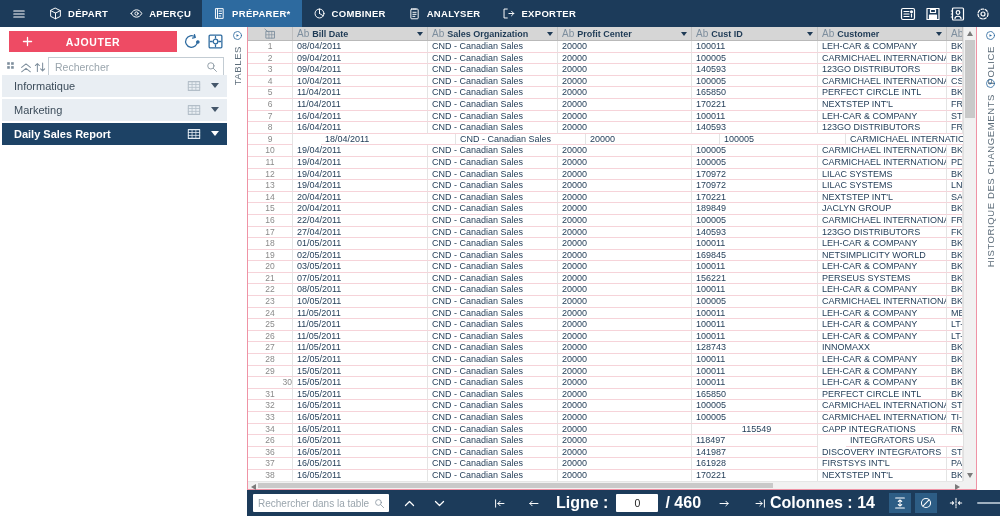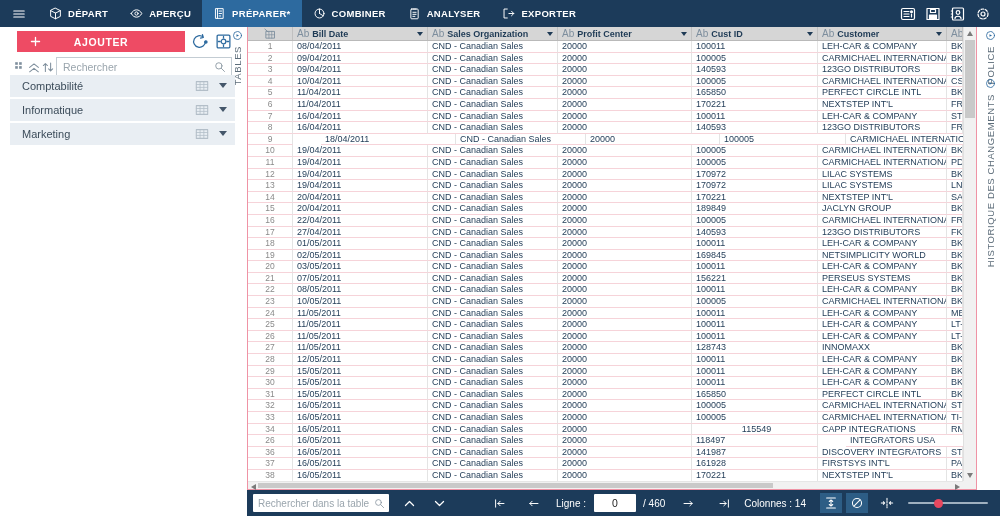--- a/index.html
+++ b/index.html
@@ -12,21 +12,21 @@
   .hamburger svg{width:14px;height:14px;}
   .nav-tabs{display:flex;height:27px;}
   .nav-tab{display:flex;align-items:center;gap:6px;height:27px;padding:0 11px;font-size:9.5px;font-weight:bold;letter-spacing:.3px;white-space:nowrap;cursor:pointer;}
   .nav-tab.active{background:#2d6a9f;}
   .nav-tab svg{width:13px;height:13px;flex:none;}
   .nav-right{margin-left:auto;display:flex;align-items:center;gap:9px;padding-right:9px;}
   .nav-right .nicon{display:flex;cursor:pointer;}
   .nav-right svg{width:16px;height:16px;}
 
   
-  .sidebar{position:absolute;top:27px;left:10px;width:225px;height:489px;background:#fff;}
+  .sidebar{position:absolute;top:27px;left:2px;width:225px;height:489px;background:#fff;}
   .add-btn{position:absolute;top:4px;left:7px;width:168px;height:21px;background:#ee4b64;color:#fff;border:none;font-size:10.5px;font-weight:bold;letter-spacing:.6px;cursor:pointer;}
   .add-plus{position:absolute;left:12px;top:4px;width:13px;height:13px;}
   .sb-tool{position:absolute;color:#2d6a9f;cursor:pointer;display:flex;}
   .sb-tool svg{width:17px;height:17px;}
   .tiny-tool{position:absolute;color:#7f8f9d;cursor:pointer;display:flex;}
   .tiny-tool svg{width:14px;height:14px;}
   .search-box{position:absolute;left:46px;top:30px;width:176px;height:20px;border:1px solid #c3ccd3;display:flex;align-items:center;background:#fff;}
   .search-box input{flex:1;min-width:0;border:none;outline:none;font-size:10.5px;padding:0 6px;color:#333;background:transparent;}
   .search-box input::placeholder{color:#9aa5ad;}
   .search-box .mag{color:#8a97a1;display:flex;padding-right:5px;}
@@ -76,21 +76,21 @@
 
   
   .statusbar{position:absolute;left:247px;top:490px;width:753px;height:26px;background:#1c3b5a;display:flex;align-items:center;color:#fff;}
   .sb-search{margin-left:6px;width:136px;height:18px;background:#fff;display:flex;align-items:center;border-radius:1px;flex:none;}
   .sb-search input{flex:1;min-width:0;border:none;outline:none;font-size:10px;padding:0 5px;color:#333;background:transparent;}
   .sb-search input::placeholder{color:#9aa5ad;}
   .sb-search .mag{color:#8a97a1;display:flex;padding-right:4px;}
   .sb-search .mag svg{width:11px;height:11px;}
   .sb-btn{display:flex;align-items:center;justify-content:center;width:20px;height:20px;cursor:pointer;flex:none;}
   .sb-btn svg{width:13px;height:13px;}
-  .sb-label{font-size:10px;white-space:nowrap;flex:none;}
+  .sb-label{font-size:16px;white-space:nowrap;flex:none;font-weight:bold;}
   .row-input{width:42px;height:18px;background:#fff;border:none;outline:none;text-align:center;font-size:10.5px;color:#222;border-radius:1px;flex:none;}
   .icon-sq{width:22px;height:20px;display:flex;align-items:center;justify-content:center;cursor:pointer;flex:none;}
   .icon-sq.hl{background:#2d5d85;}
   .icon-sq svg{width:14px;height:14px;}
   .slider{position:relative;width:80px;height:2px;background:#9fb0bf;border-radius:1px;flex:none;cursor:pointer;}
   .slider .dot{position:absolute;left:26px;top:-3.5px;width:9px;height:9px;border-radius:50%;background:#e8485f;}
 </style>
 </head>
 <body>
 
@@ -232,41 +232,41 @@
       <span class="mag">
           <svg viewBox="0 0 16 16" fill="none" stroke="currentColor" stroke-width="1.2" stroke-linecap="round" stroke-linejoin="round">
             <circle cx="6.5" cy="6.5" r="4.2"></circle>
             <path d="M9.8 9.8 14 14"></path>
           </svg>
         </span>
     </div>
 
     <div class="sidebar-list">
         <div class="list-item">
-          <span>Comptabilité</span>
+          <span>Informatique</span>
           <span class="li-grid">
             <svg viewBox="0 0 16 16" fill="none" stroke="currentColor" stroke-width="1.2" stroke-linecap="round" stroke-linejoin="round">
               <rect x="1.5" y="3" width="13" height="10"></rect>
               <path d="M5.8 3v10 M10.1 3v10 M1.5 6.3h13 M1.5 9.6h13" stroke-width=".9"></path>
             </svg>
           </span>
           <span class="li-chev"></span>
         </div>
         <div class="list-item">
-          <span>Informatique</span>
+          <span>Marketing</span>
           <span class="li-grid">
             <svg viewBox="0 0 16 16" fill="none" stroke="currentColor" stroke-width="1.2" stroke-linecap="round" stroke-linejoin="round">
               <rect x="1.5" y="3" width="13" height="10"></rect>
               <path d="M5.8 3v10 M10.1 3v10 M1.5 6.3h13 M1.5 9.6h13" stroke-width=".9"></path>
             </svg>
           </span>
           <span class="li-chev"></span>
         </div>
-        <div class="list-item">
-          <span>Marketing</span>
+        <div class="list-item selected">
+          <span>Daily Sales Report</span>
           <span class="li-grid">
             <svg viewBox="0 0 16 16" fill="none" stroke="currentColor" stroke-width="1.2" stroke-linecap="round" stroke-linejoin="round">
               <rect x="1.5" y="3" width="13" height="10"></rect>
               <path d="M5.8 3v10 M10.1 3v10 M1.5 6.3h13 M1.5 9.6h13" stroke-width=".9"></path>
             </svg>
           </span>
           <span class="li-chev"></span>
         </div>
       </div>
   </div>
@@ -596,21 +596,21 @@
         <div class="drow">
           <div class="dcell rownum" style="width: 45px;">29</div>
           <div class="dcell" style="width: 135px;">15/05/2011</div>
           <div class="dcell" style="width: 130px;">CND - Canadian Sales</div>
           <div class="dcell" style="width: 134px;">20000</div>
           <div class="dcell" style="width: 126px;">100011</div>
           <div class="dcell" style="width: 129px;">LEH-CAR &amp; COMPANY</div>
           <div class="dcell" style="width: 16px;">BK-</div>
         </div>
         <div class="drow">
-          <div class="dcell rownum" style="width: 45px;">30</div>
+          <div class="dcell rownum" style="width: 45px; text-align: right;">30</div>
           <div class="dcell" style="width: 135px;">15/05/2011</div>
           <div class="dcell" style="width: 130px;">CND - Canadian Sales</div>
           <div class="dcell" style="width: 134px;">20000</div>
           <div class="dcell" style="width: 126px;">100011</div>
           <div class="dcell" style="width: 129px;">LEH-CAR &amp; COMPANY</div>
           <div class="dcell" style="width: 16px;">BK-</div>
         </div>
         <div class="drow">
           <div class="dcell rownum" style="width: 45px;">31</div>
           <div class="dcell" style="width: 135px;">15/05/2011</div>

